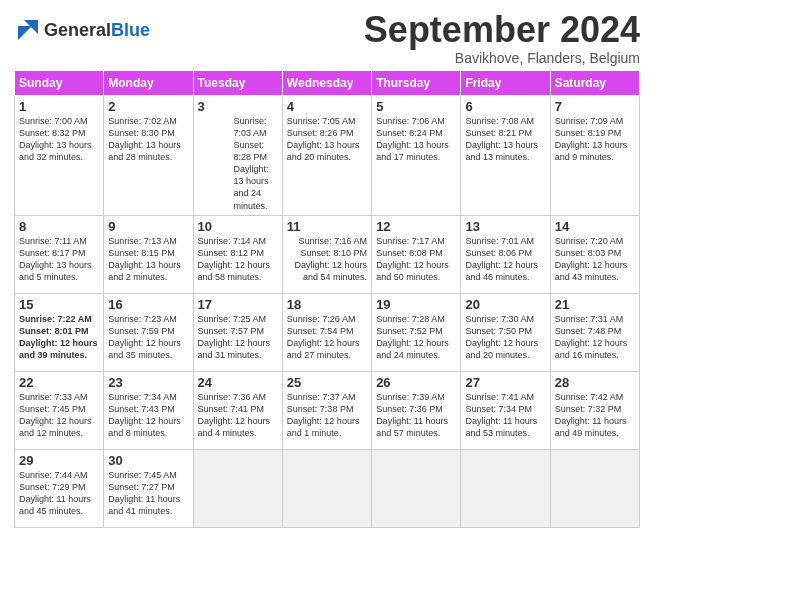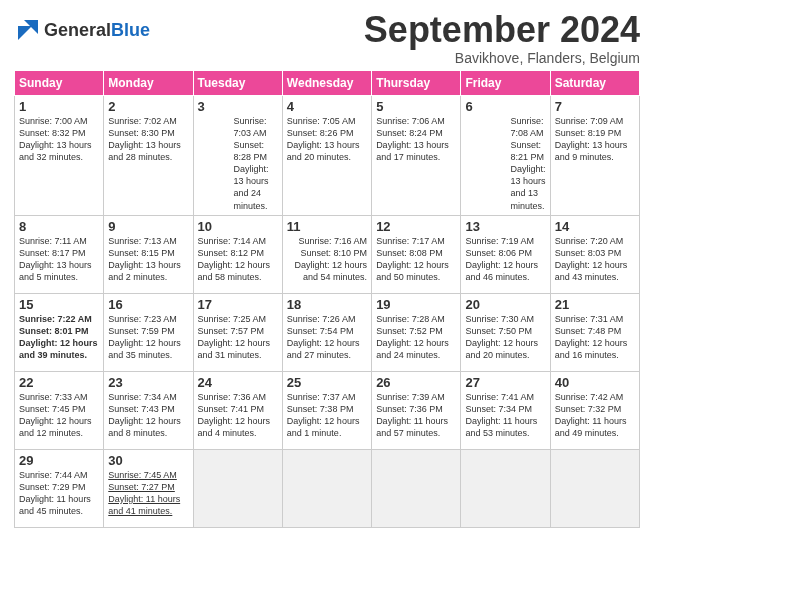--- a/index.html
+++ b/index.html
@@ -42,21 +42,21 @@
     .subtitle {
       font-size: 14px;
       color: #555;
     }
     table {
       width: 100%;
       border-collapse: collapse;
       table-layout: fixed;
     }
     th {
-      background: #ec4899;
+      background: #d946ef;
       color: #fff;
       font-size: 12px;
       font-weight: bold;
       padding: 5px 4px;
       text-align: left;
       border: 1px solid #fff;
     }
     td {
       border: 1px solid #ccc;
       vertical-align: top;
@@ -146,21 +146,21 @@
           </td>
           <td>
             <span class="day-num">5</span>
             <div class="cell-text" style="white-space: pre-line;">Sunrise: 7:06 AM
 Sunset: 8:24 PM
 Daylight: 13 hours
 and 17 minutes.</div>
           </td>
           <td>
             <span class="day-num">6</span>
-            <div class="cell-text" style="white-space: pre-line; margin-left: 45px;">Sunrise: 7:08 AM
+            <div class="cell-text" style="white-space: pre-line;">Sunrise: 7:08 AM
 Sunset: 8:21 PM
 Daylight: 13 hours
 and 13 minutes.</div>
           </td>
           <td>
             <span class="day-num">7</span>
             <div class="cell-text" style="white-space: pre-line;">Sunrise: 7:09 AM
 Sunset: 8:19 PM
 Daylight: 13 hours
 and 9 minutes.</div>
@@ -197,21 +197,21 @@
           </td>
           <td>
             <span class="day-num">12</span>
             <div class="cell-text" style="white-space: pre-line;">Sunrise: 7:17 AM
 Sunset: 8:08 PM
 Daylight: 12 hours
 and 50 minutes.</div>
           </td>
           <td>
             <span class="day-num">13</span>
-            <div class="cell-text" style="white-space: pre-line;">Sunrise: 7:19 AM
+            <div class="cell-text" style="white-space: pre-line;">Sunrise: 7:01 AM
 Sunset: 8:06 PM
 Daylight: 12 hours
 and 46 minutes.</div>
           </td>
           <td>
             <span class="day-num">14</span>
             <div class="cell-text" style="white-space: pre-line;">Sunrise: 7:20 AM
 Sunset: 8:03 PM
 Daylight: 12 hours
 and 43 minutes.</div>
@@ -305,38 +305,38 @@
 and 57 minutes.</div>
           </td>
           <td>
             <span class="day-num">27</span>
             <div class="cell-text" style="white-space: pre-line;">Sunrise: 7:41 AM
 Sunset: 7:34 PM
 Daylight: 11 hours
 and 53 minutes.</div>
           </td>
           <td>
-            <span class="day-num">40</span>
+            <span class="day-num">28</span>
             <div class="cell-text" style="white-space: pre-line;">Sunrise: 7:42 AM
 Sunset: 7:32 PM
 Daylight: 11 hours
 and 49 minutes.</div>
           </td>
         </tr>
         <tr>
           <td>
             <span class="day-num">29</span>
             <div class="cell-text" style="white-space: pre-line;">Sunrise: 7:44 AM
 Sunset: 7:29 PM
 Daylight: 11 hours
 and 45 minutes.</div>
           </td>
           <td>
             <span class="day-num">30</span>
-            <div class="cell-text" style="white-space: pre-line; text-decoration: underline;">Sunrise: 7:45 AM
+            <div class="cell-text" style="white-space: pre-line;">Sunrise: 7:45 AM
 Sunset: 7:27 PM
 Daylight: 11 hours
 and 41 minutes.</div>
           </td>
           <td class="empty"></td>
           <td class="empty"></td>
           <td class="empty"></td>
           <td class="empty"></td>
           <td class="empty"></td>
         </tr>

